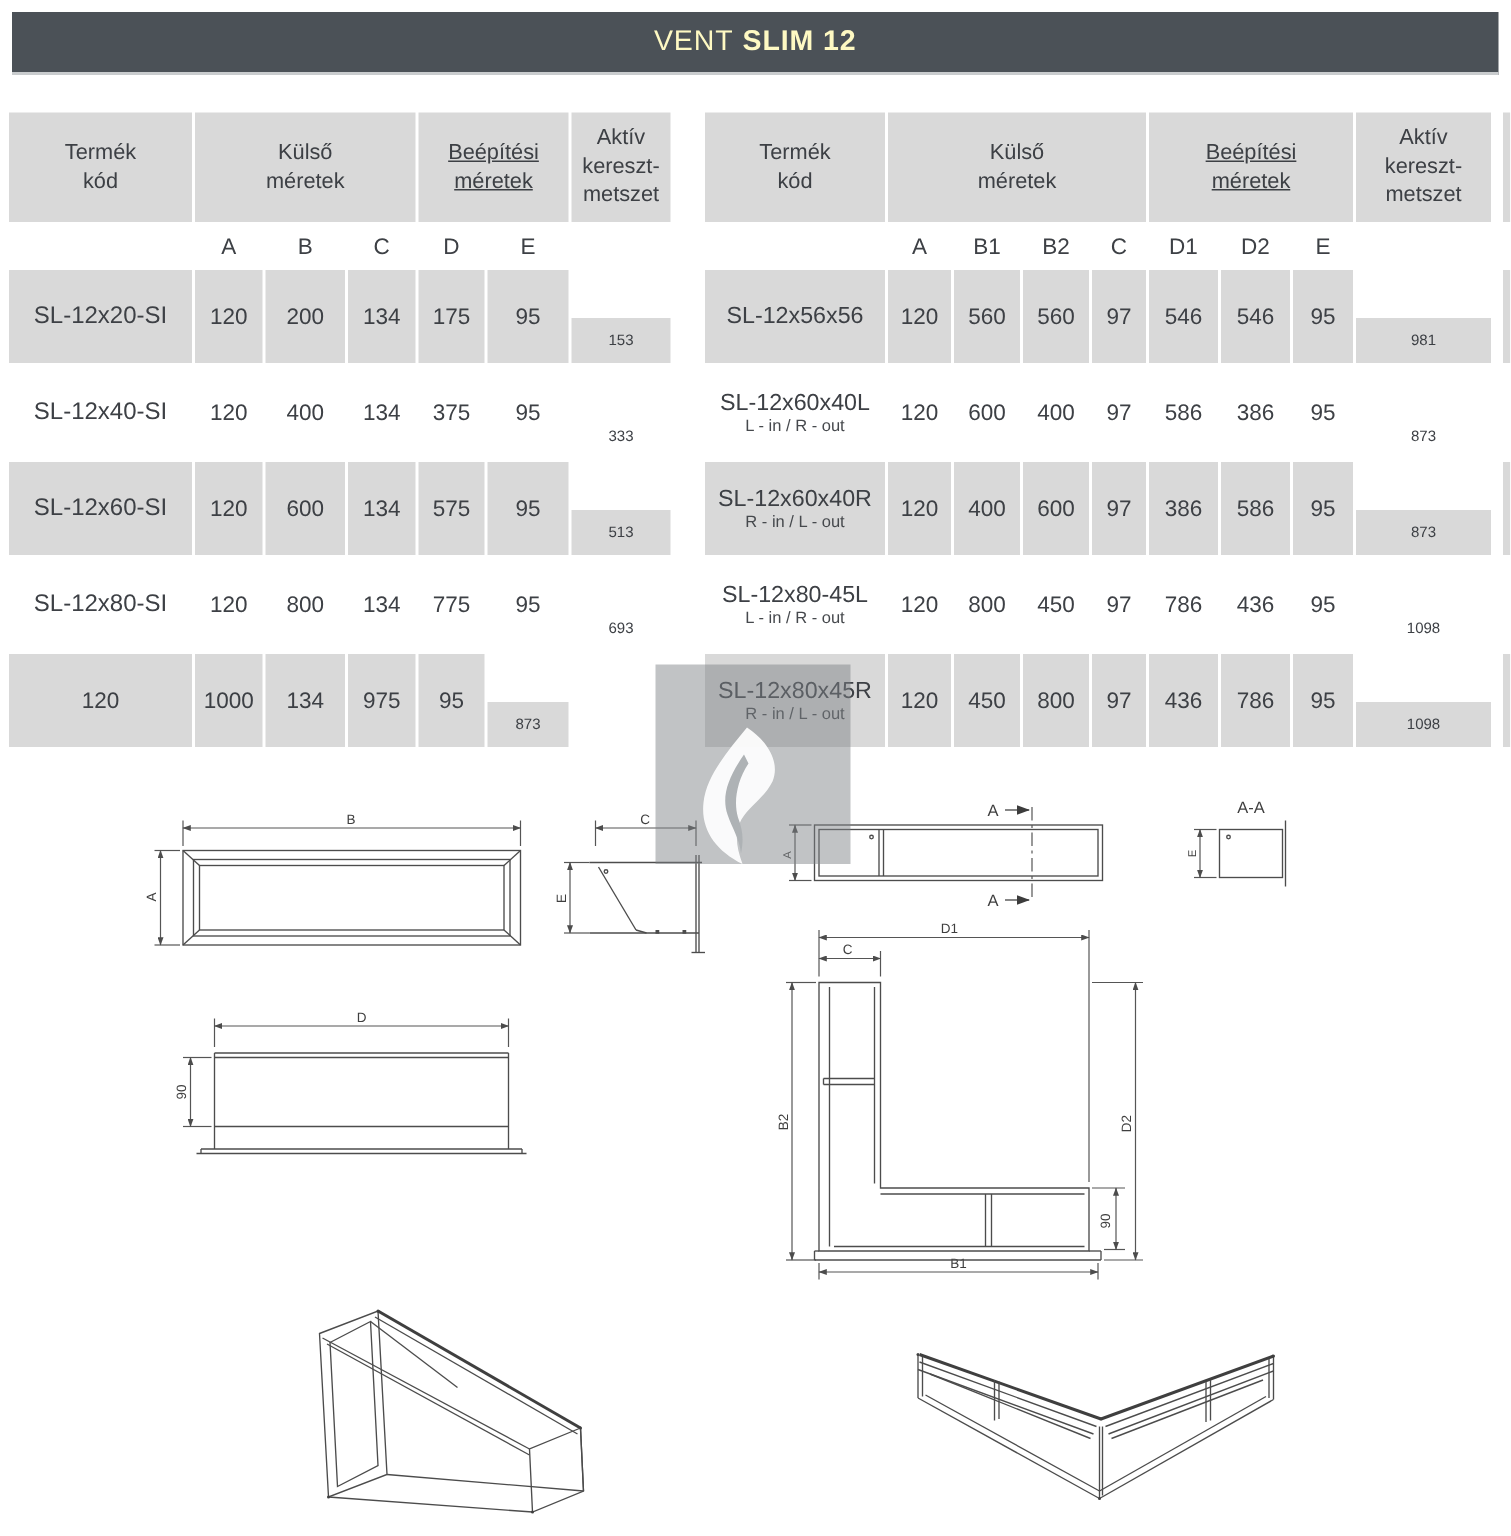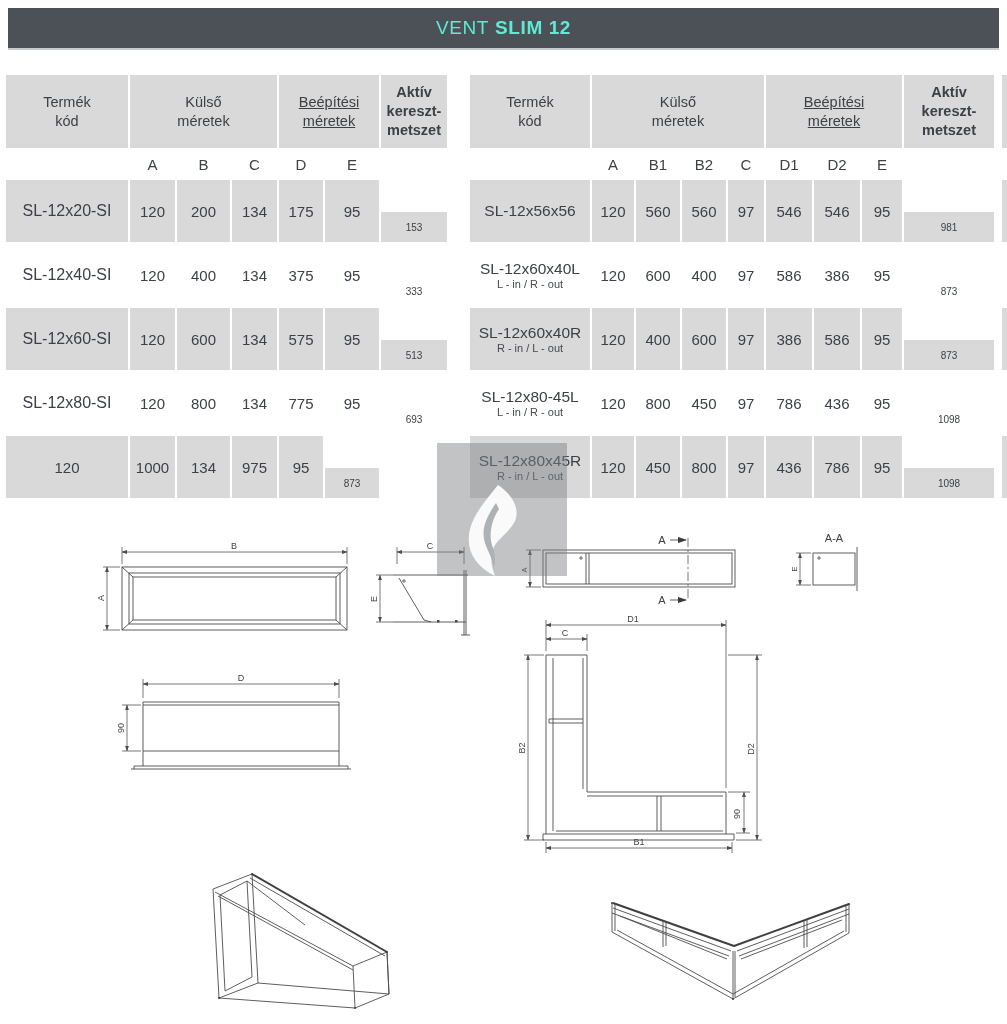--- a/index.html
+++ b/index.html
@@ -1,33 +1,33 @@
 <!DOCTYPE html>
 <html><head>
 <meta charset="utf-8">
 <style>
   html,body{margin:0;padding:0;background:#fff;}
   .page{position:relative;width:1007px;height:1024px;background:#fff;overflow:hidden;
         font-family:"Liberation Sans",sans-serif;}
   
   .titlebar{position:absolute;left:8px;top:8px;width:991px;height:40px;background:#4b5157;
-            color:#5eead4;display:flex;align-items:center;justify-content:center;
+            color:#fef9c3;display:flex;align-items:center;justify-content:center;
             font-size:19px;letter-spacing:.6px;border-bottom:2px solid #c9ccce;}
   .titlebar strong{margin-left:6px;font-weight:bold;}
   
   .t{position:absolute;display:grid;gap:2px;color:#3d4045;}
   .lt{left:6px;top:75px;grid-template-columns:122px 45px 53px 45px 44px 54px 66px;
       grid-template-rows:73px 28px 62px 62px 62px 62px 62px;}
   .rt{left:470px;top:75px;grid-template-columns:120px 42px 44px 44px 36px 46px 46px 40px 90px;
       grid-template-rows:73px 28px 62px 62px 62px 62px 62px;}
   .c{display:flex;align-items:center;justify-content:center;text-align:center;min-width:0;}
   .g{background:#d9d9d9;}
   .hd{font-size:14.5px;line-height:1.3;}
   .hd span{display:block;}
-  .w70 span{max-width:70px;} .w80 span{max-width:84px;text-decoration:underline;} .w64 span{max-width:62px;font-weight:bold;}
+  .w70 span{max-width:70px;} .w80 span{max-width:84px;text-decoration:underline;} .w64 span{max-width:62px;}
   .dim{font-size:15px;}
   .code{font-size:16px;flex-direction:column;line-height:1.15;}
   .rt .code{font-size:15.5px;}
   .code .sub{font-size:11px;color:#46494d;}
   .num{font-size:15px;}
   .act{font-size:10px;margin-top:32px;}
   
   .sliver{position:absolute;background:#d9d9d9;width:5px;left:1002px;}
   
   .wm{position:absolute;left:437px;top:443px;width:130px;height:133px;

